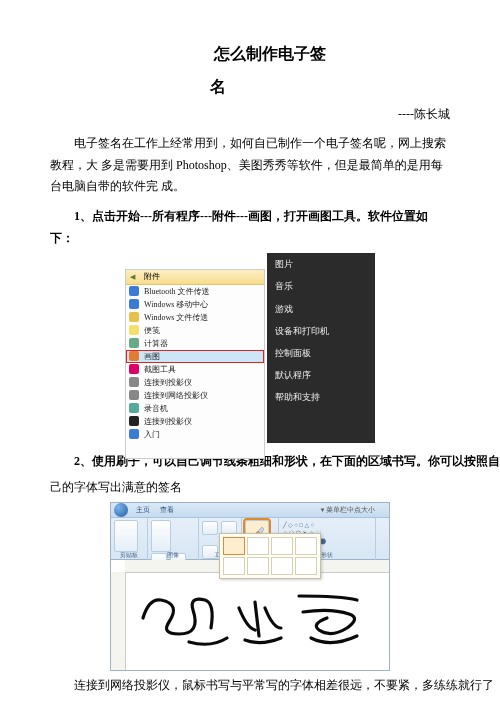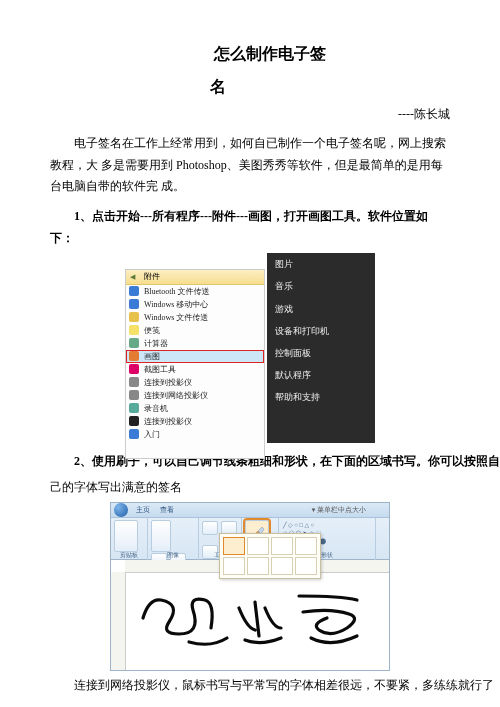--- a/index.html
+++ b/index.html
@@ -274,21 +274,21 @@
 
 <p class="step nowrap">2、使用刷子，可以自己调节线条粗细和形状，在下面的区域书写。你可以按照自</p>
 <p style="margin:0">己的字体写出满意的签名</p>
 
 <div class="figure2">
   <div class="ribbon">
     <div class="tabrow">
       <div class="orb"></div>
       <span>主页</span>
       <span>查看</span>
-      <span style="margin-left:auto;padding-right:23px;color:#555">▾ 菜单栏中点大小</span>
+      <span style="margin-left:auto;padding-right:14px;color:#555">▾ 菜单栏中点大小</span>
     </div>
     <div class="toolarea">
       <div class="toolgroup" style="width:30px">
         <div class="bigbtn"></div>
         <div class="grouplabel">剪贴板</div>
       </div>
       <div class="toolgroup" style="width:44px">
         <div class="bigbtn" style="width:18px"></div>
         <div style="display:inline-block;vertical-align:top">
           <div class="smallbtn"></div>

